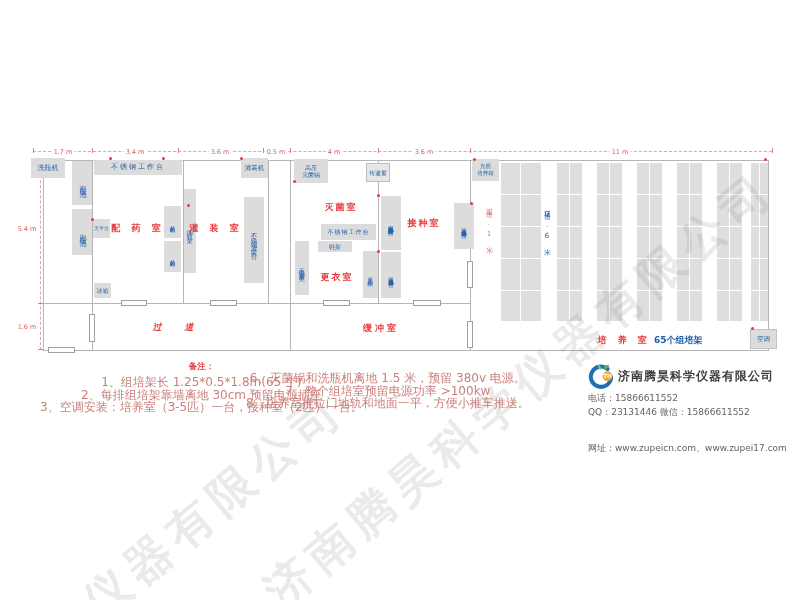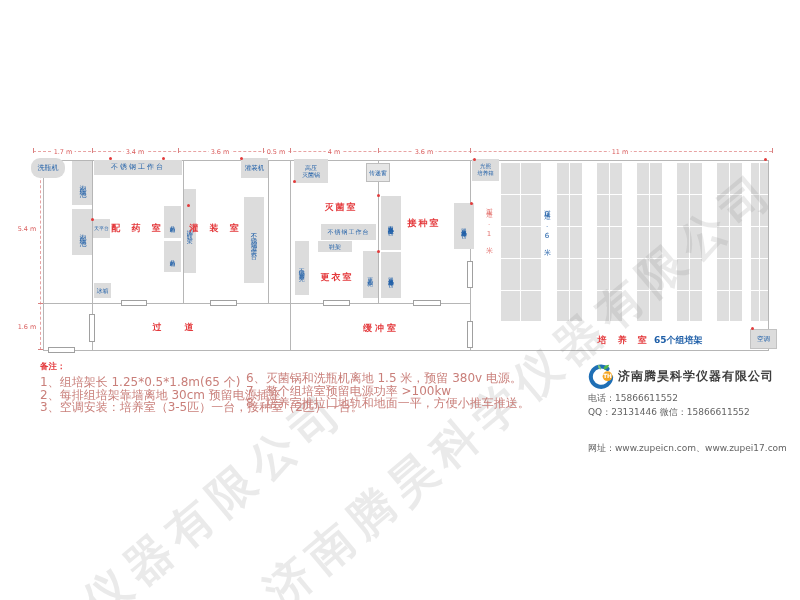--- a/index.html
+++ b/index.html
@@ -24,21 +24,21 @@
   .dim-label{position:absolute;transform:translate(-50%,-50%);background:#fff;padding:0 2px;
              font-size:6.5px;color:#d95c5c;white-space:nowrap;z-index:2;}
   .room-label{position:absolute;transform:translate(-50%,-50%);color:#e4393c;font-weight:600;
               font-size:9px;letter-spacing:4px;white-space:nowrap;z-index:5;}
   .aisle-label{position:absolute;writing-mode:vertical-rl;text-orientation:upright;font-size:7px;
                letter-spacing:3px;z-index:4;transform:translate(-50%,-50%);}
   .aisle-red{color:#e4736f;}
   .aisle-blue{color:#1f5fa8;}
   .wm{position:absolute;white-space:nowrap;font-size:46px;font-weight:bold;letter-spacing:8px;
       color:rgba(125,125,125,0.16);z-index:4;pointer-events:none;}
-  .notes{position:absolute;z-index:5;}
+  .notes{position:absolute;z-index:5;text-align:center;}
   .notes-title{font-size:8.5px;font-weight:bold;color:#e4393c;margin-bottom:3px;}
   .note-item{font-size:12px;color:#c97f7a;line-height:12.5px;white-space:nowrap;}
   .company{position:absolute;z-index:5;}
   .company-name{position:absolute;left:30px;top:4px;font-size:12px;font-weight:bold;color:#3c3c3c;letter-spacing:1px;white-space:nowrap;}
   .company-line{position:absolute;left:0;font-size:9px;color:#636363;white-space:nowrap;}
   .cultivation-caption{position:absolute;transform:translate(-50%,-50%);z-index:5;white-space:nowrap;font-size:9px;}
   .cultivation-caption .red{color:#e4393c;font-weight:600;letter-spacing:4px;}
   .cultivation-caption .blue{color:#1f5fa8;font-weight:700;margin-left:3px;}
 </style>
 </head>
@@ -87,21 +87,21 @@
 
   <div class="door" style="left:121px;top:300px;width:26px;height:6px;"></div>
   <div class="door" style="left:210px;top:300px;width:27px;height:6px;"></div>
   <div class="door" style="left:323px;top:300px;width:27px;height:6px;"></div>
   <div class="door" style="left:413px;top:300px;width:28px;height:6px;"></div>
   <div class="door" style="left:89px;top:314px;width:6px;height:28px;"></div>
   <div class="door" style="left:467px;top:261px;width:6px;height:27px;"></div>
   <div class="door" style="left:467px;top:321px;width:6px;height:27px;"></div>
   <div class="door" style="left:48px;top:347px;width:27px;height:6px;"></div>
 
-  <div class="eq" style="left:31px;top:158px;width:34px;height:20px;font-size:7px;border-radius:9px;">洗瓶机</div>
+  <div class="eq" style="left:31px;top:158px;width:34px;height:20px;font-size:7px;">洗瓶机</div>
   <div class="eq v" style="left:72px;top:161px;width:20px;height:44px;font-size:7px;">泡瓶池</div>
   <div class="eq v" style="left:72px;top:209px;width:20px;height:46px;font-size:7px;">泡瓶池</div>
   <div class="eq" style="left:94px;top:160px;width:88px;height:15px;font-size:7px;letter-spacing:2px;">不锈钢工作台</div>
   <div class="eq" style="left:241px;top:158px;width:27px;height:20px;font-size:6.5px;">灌装机</div>
   <div class="eq" style="left:93px;top:219px;width:17px;height:19px;font-size:5px;">天平台</div>
   <div class="eq v" style="left:164px;top:206px;width:17px;height:32px;font-size:5.5px;letter-spacing:1px;">药品柜</div>
   <div class="eq v" style="left:164px;top:241px;width:17px;height:31px;font-size:5.5px;letter-spacing:1px;">药品柜</div>
   <div class="eq v" style="left:184px;top:189px;width:12px;height:84px;font-size:6px;letter-spacing:4px;">搁瓶架</div>
   <div class="eq" style="left:94px;top:283px;width:17px;height:15px;font-size:6px;">冰箱</div>
   <div class="eq v" style="left:244px;top:197px;width:20px;height:86px;font-size:6.5px;letter-spacing:4px;">不锈钢灌装台</div>
@@ -138,21 +138,21 @@
   <div class="dot" style="left:764px;top:158px;"></div>
   <div class="dot" style="left:751px;top:327px;"></div>
   <div class="dot" style="left:187px;top:204px;"></div>
   <div class="dot" style="left:91px;top:218px;"></div>
 
   <div class="room-label" style="left:138px;top:228px;">配 药 室</div>
   <div class="room-label" style="left:216px;top:228px;">灌 装 室</div>
   <div class="room-label" style="left:341px;top:207px;letter-spacing:2px;">灭菌室</div>
   <div class="room-label" style="left:337px;top:277px;letter-spacing:2px;">更衣室</div>
   <div class="room-label" style="left:424px;top:223px;letter-spacing:2px;">接种室</div>
-  <div class="room-label" style="left:178px;top:327px;letter-spacing:10px;">过  道</div>
+  <div class="room-label" style="left:178px;top:327px;letter-spacing:10px;font-style:italic;">过  道</div>
   <div class="room-label" style="left:381px;top:328px;letter-spacing:3px;">缓冲室</div>
   <div class="cultivation-caption" style="left:650px;top:340px;">
     <span class="red">培 养 室</span><span class="blue">65个组培架</span>
   </div>
 
   <div class="aisle-label aisle-red" style="left:489px;top:223px;">过道1.1米</div>
   <div class="aisle-label aisle-blue" style="left:547px;top:225px;">过道0.6米</div>
 
   <div class="notes" style="left:40px;top:361px;">
     <div class="notes-title">备注：</div>

